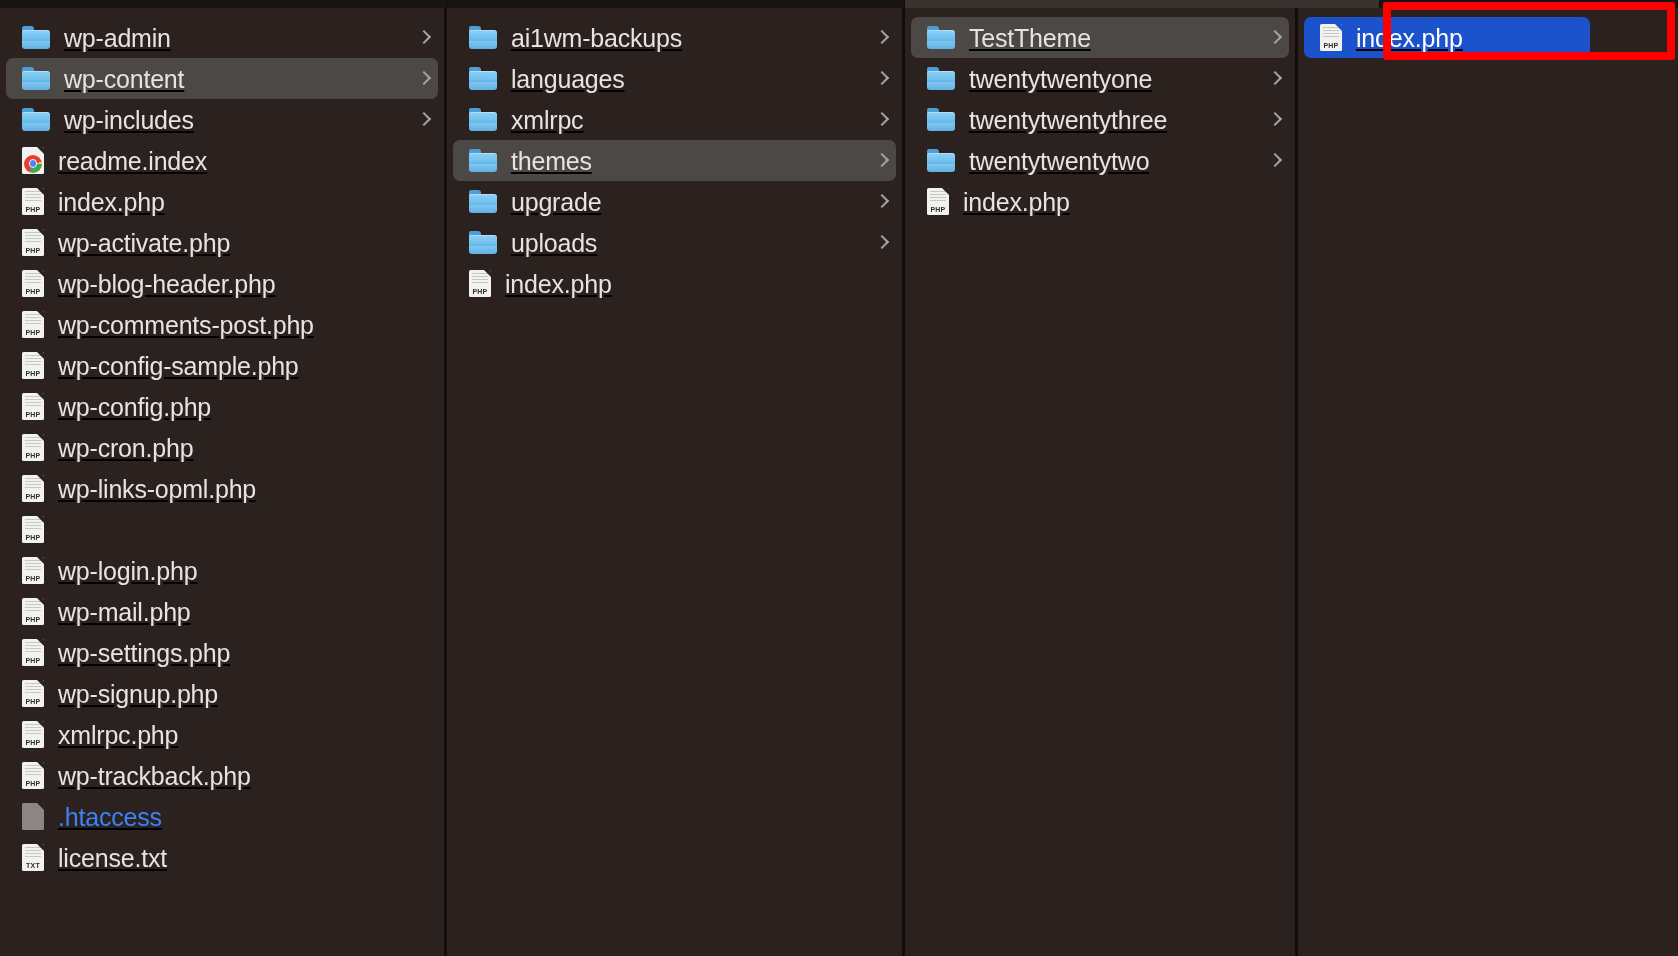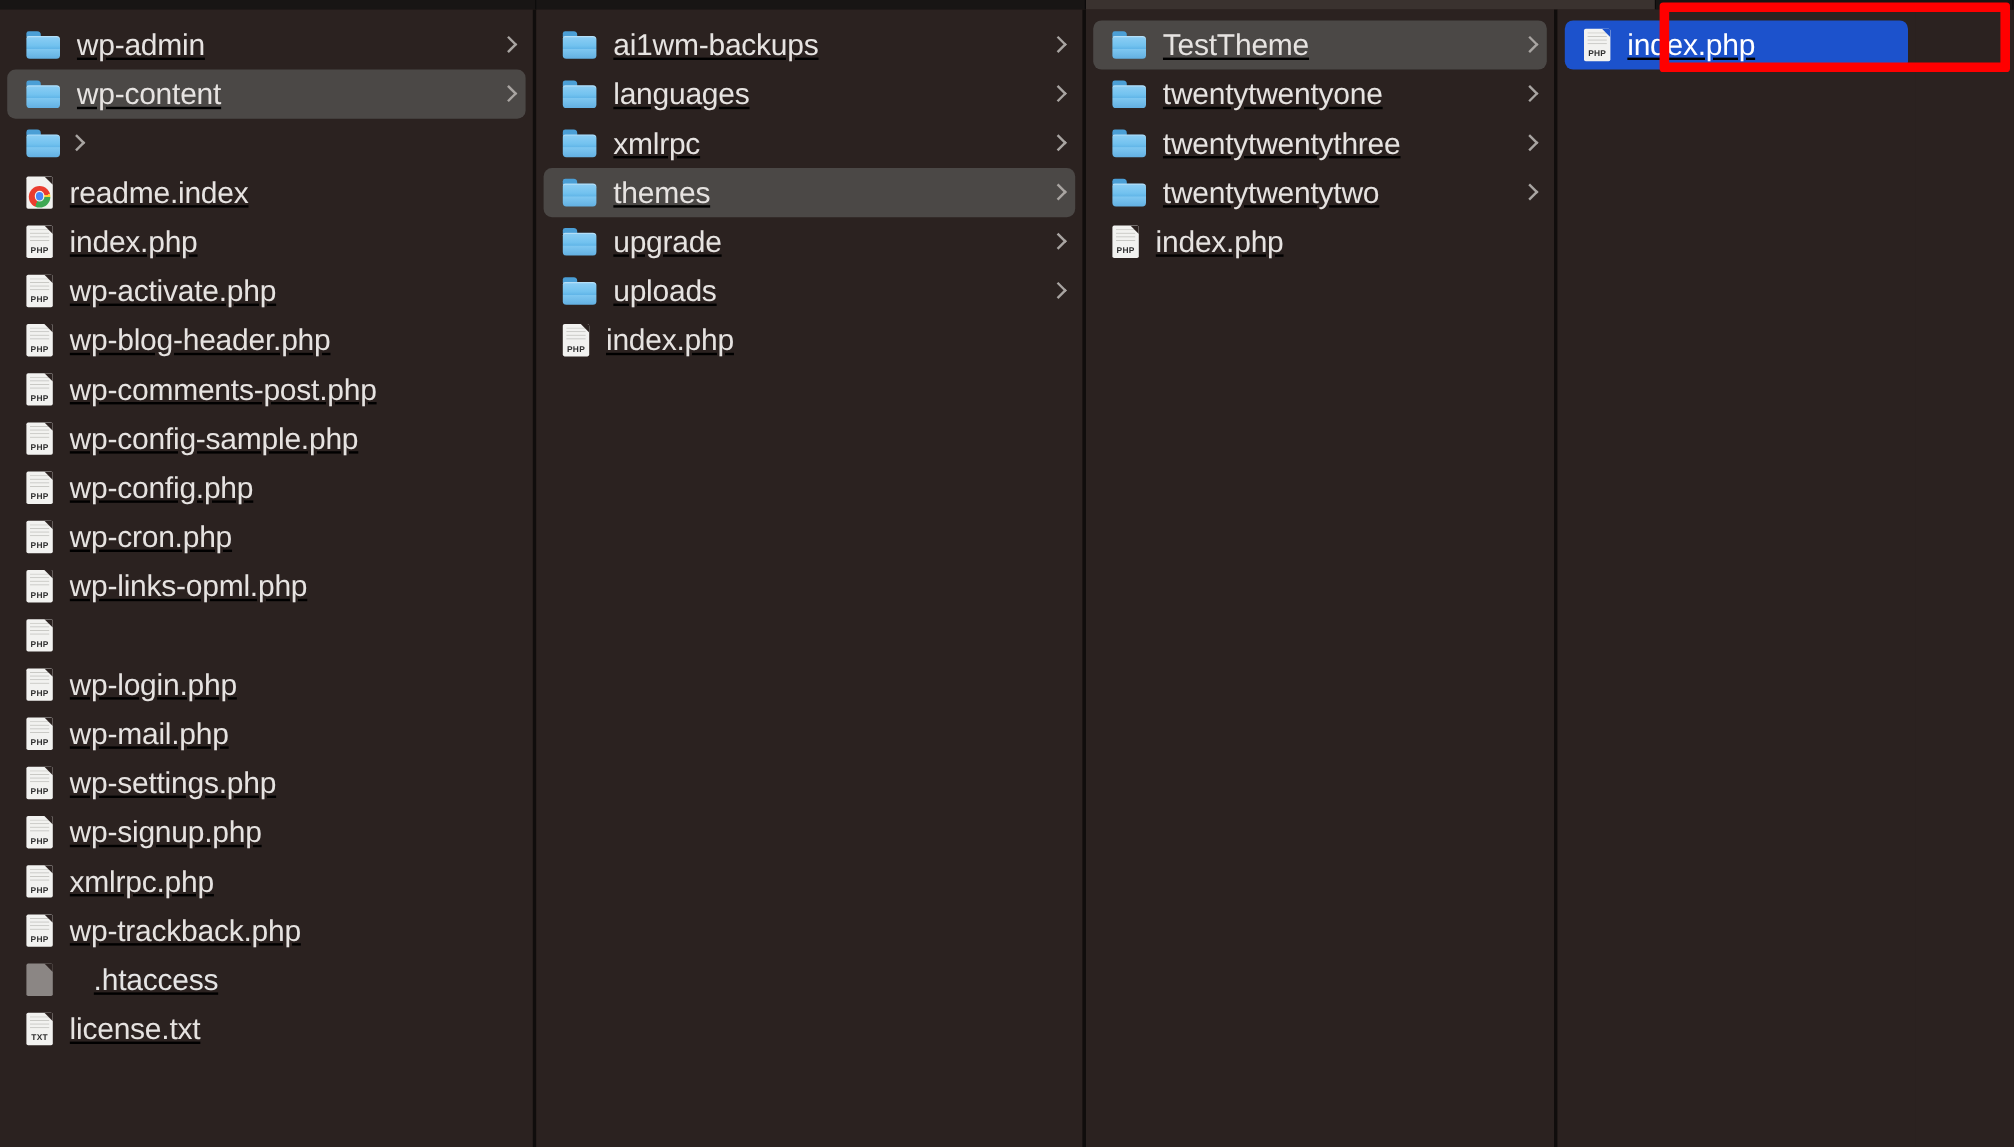--- a/index.html
+++ b/index.html
@@ -76,21 +76,21 @@
     color: #e6e3e1;
     font-size: 25px;
     letter-spacing: -0.2px;
     white-space: nowrap;
   }
   .row.selected-inactive { background: #4b4846; }
   .row.selected-active {
     background: #1c52cc;
     color: #ffffff;
   }
-  .row.dimmed { color: #e5e5e5; gap: 20px; }
+  .row.dimmed { color: #3b82f6; }
 
   .row-label {
     flex: 1 1 auto;
     overflow: hidden;
     text-overflow: ellipsis;
     margin-left: 14px;
     line-height: 30px;
   }
 
   
@@ -260,20 +260,21 @@
             <span class="f-body"></span>
           </span>
           <span class="row-label">wp-content</span>
           <span class="chevron"></span>
         </div>
         <div class="row">
           <span class="icon folder-icon">
             <span class="f-tab"></span>
             <span class="f-body"></span>
           </span>
+          <span class="row-label">wp-includes</span>
           <span class="chevron"></span>
         </div>
         <div class="row">
           <span class="icon chrome-icon">
             <span class="ball"></span>
           </span>
           <span class="row-label">readme.index</span>
           <span class="chevron hidden"></span>
         </div>
         <div class="row">

